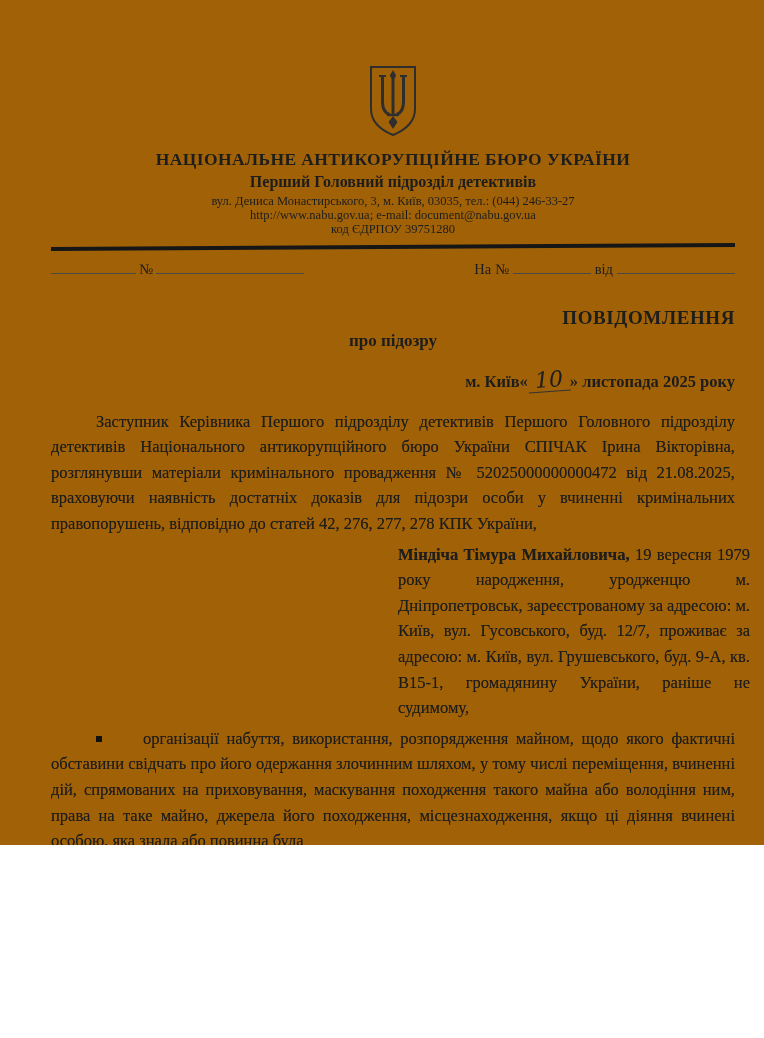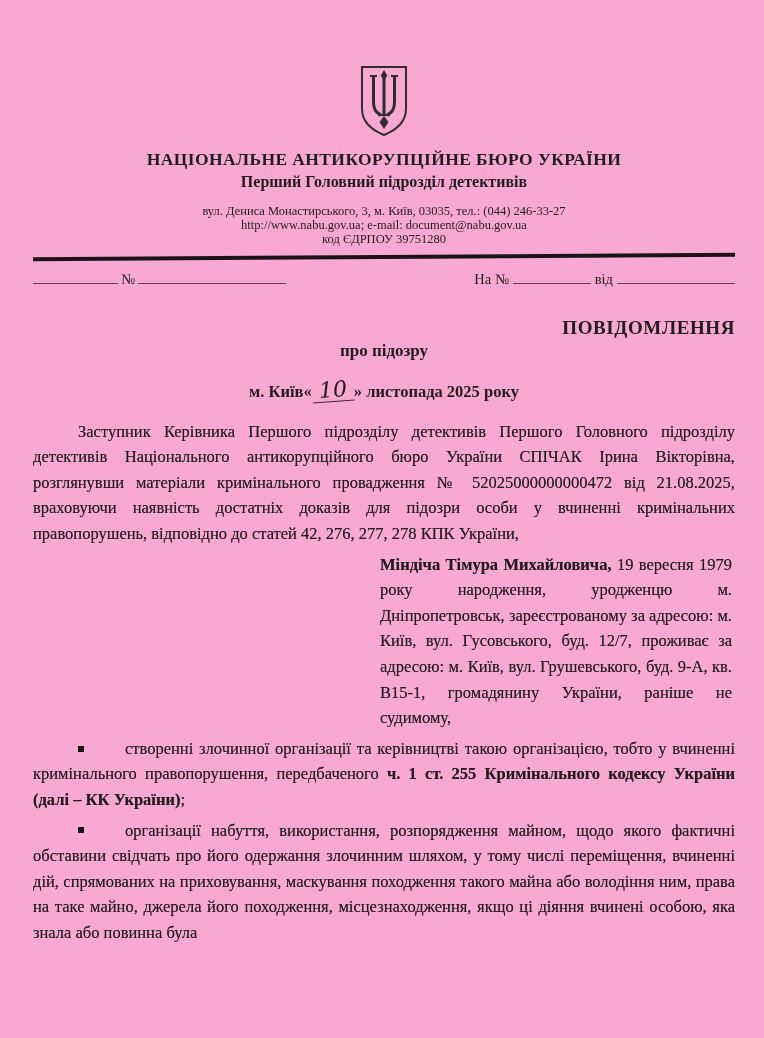--- a/index.html
+++ b/index.html
@@ -1,44 +1,44 @@
 <!DOCTYPE html>
 <html lang="uk"><head>
 <meta charset="utf-8">
 <style>
   html,body{margin:0;padding:0;background:#ffffff;}
   .page{
     position:relative;
-    width:764px;height:1038px;
+    width:764px;height:845px;
     box-sizing:border-box;
-    padding:0 29px 0 33px;
-    background:#f9a8d4;
+    padding:0 29px 0 51px;
+    background:#a16207;
     color:#1d1d1d;
     font-family:"Liberation Serif", serif;
     overflow:hidden;
   }
   
   .letterhead{text-align:center;}
   .emblem{display:block;margin:64px auto 0;}
   .org-name{font-size:17.5px;font-weight:bold;letter-spacing:.4px;margin-top:11px;line-height:1.15;}
   .division{font-size:16px;font-weight:bold;margin-top:4px;line-height:1.15;}
   .hdr-small{font-size:12.5px;line-height:14px;margin-top:0;}
-  .hdr-small.first{margin-top:12px;}
+  .hdr-small.first{margin-top:2px;}
   .rule{height:4px;background:#161616;margin-top:9px;transform:rotate(-0.35deg);}
   
   .ref-row{display:flex;justify-content:space-between;align-items:flex-end;margin-top:10px;font-size:14.5px;}
   .blank{display:inline-block;border-bottom:1.2px solid #4a4a4a;height:14px;vertical-align:baseline;}
   .w85{width:85px;} .w150{width:148px;} .w80{width:78px;} .w120{width:118px;}
   .ref-left .lbl{padding:0 3px;}
   .ref-right .lbl{padding:0 4px;}
   
   .doc-title{font-size:19px;font-weight:bold;text-align:right;margin-top:29px;letter-spacing:.6px;line-height:1.2;}
   .doc-subtitle{font-size:17px;font-weight:bold;text-align:center;margin-top:2px;line-height:1.2;}
   
-  .dateline{display:flex;justify-content:center;align-items:baseline;margin-top:17px;font-size:16.5px;font-weight:bold;}
+  .dateline{display:flex;justify-content:flex-end;align-items:baseline;margin-top:17px;font-size:16.5px;font-weight:bold;}
   .handwritten{
     font-family:"DejaVu Serif", serif;
     font-style:italic;font-weight:400;font-size:22px;
     border-bottom:1.3px solid #333;
     padding:0 7px;line-height:1;display:inline-block;transform:rotate(-4deg);
   }
   
   .body-par{
     font-size:16.5px;line-height:25.6px;
     text-align:justify;margin:0;
@@ -94,17 +94,16 @@
     <span>м. Київ</span>
     <span><span>«</span><span class="handwritten">10</span><span>»</span><span> листопада 2025 року</span></span>
   </div>
 
   <p class="body-par intro">Заступник Керівника Першого підрозділу детективів Першого Головного підрозділу детективів Національного антикорупційного бюро України СПІЧАК Ірина Вікторівна, розглянувши матеріали кримінального провадження № 52025000000000472 від 21.08.2025, враховуючи наявність достатніх доказів для підозри особи у вчиненні кримінальних правопорушень, відповідно до статей 42, 276, 277, 278 КПК України,</p>
 
 
   <p class="body-par suspect"><b>Міндіча Тімура Михайловича,</b><span> 19 вересня 1979 року народження, уродженцю м. Дніпропетровськ, зареєстрованому за адресою: м. Київ, вул. Гусовського, буд. 12/7, проживає за адресою: м. Київ, вул. Грушевського, буд. 9-А, кв. В15-1, громадянину України, раніше не судимому,</span></p>
 
 
-  <p class="body-par bullet-par"><span class="bullet-sq"></span><span class="bullet-gap"></span><span>створенні злочинної організації та керівництві такою організацією, тобто у вчиненні кримінального правопорушення, передбаченого </span><b>ч. 1 ст. 255 Кримінального кодексу України (далі – КК України)</b><span>;</span></p>
 
   <p class="body-par bullet-par"><span class="bullet-sq"></span><span class="bullet-gap"></span><span>організації набуття, використання, розпорядження майном, щодо якого фактичні обставини свідчать про його одержання злочинним шляхом, у тому числі переміщення, вчиненні дій, спрямованих на приховування, маскування походження такого майна або володіння ним, права на таке майно, джерела його походження, місцезнаходження, якщо ці діяння вчинені особою, яка знала або повинна була</span><b></b><span></span></p>
 
 </div>
 
 </body></html>

